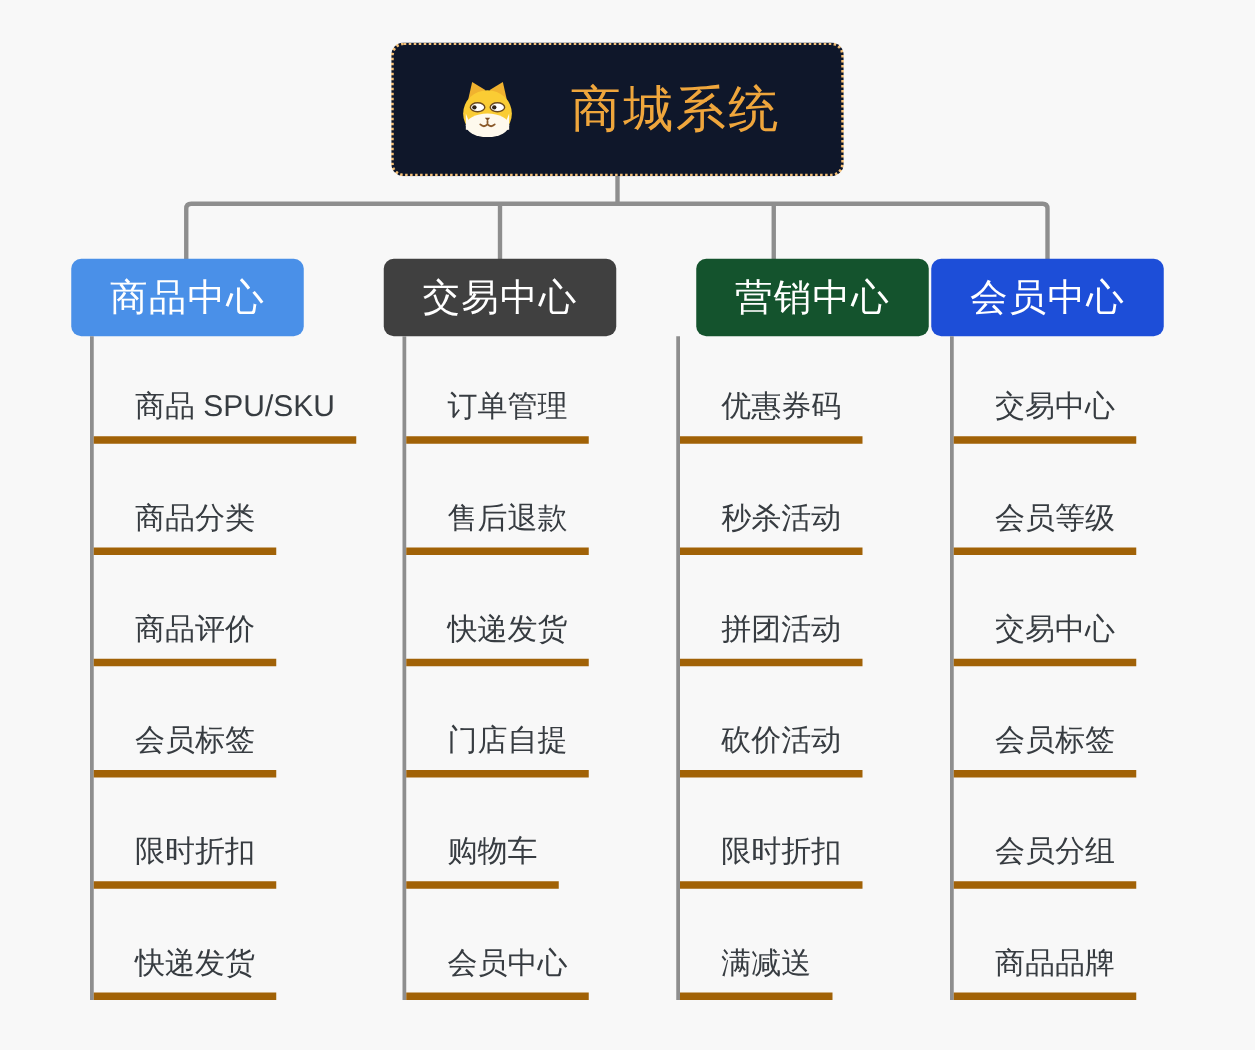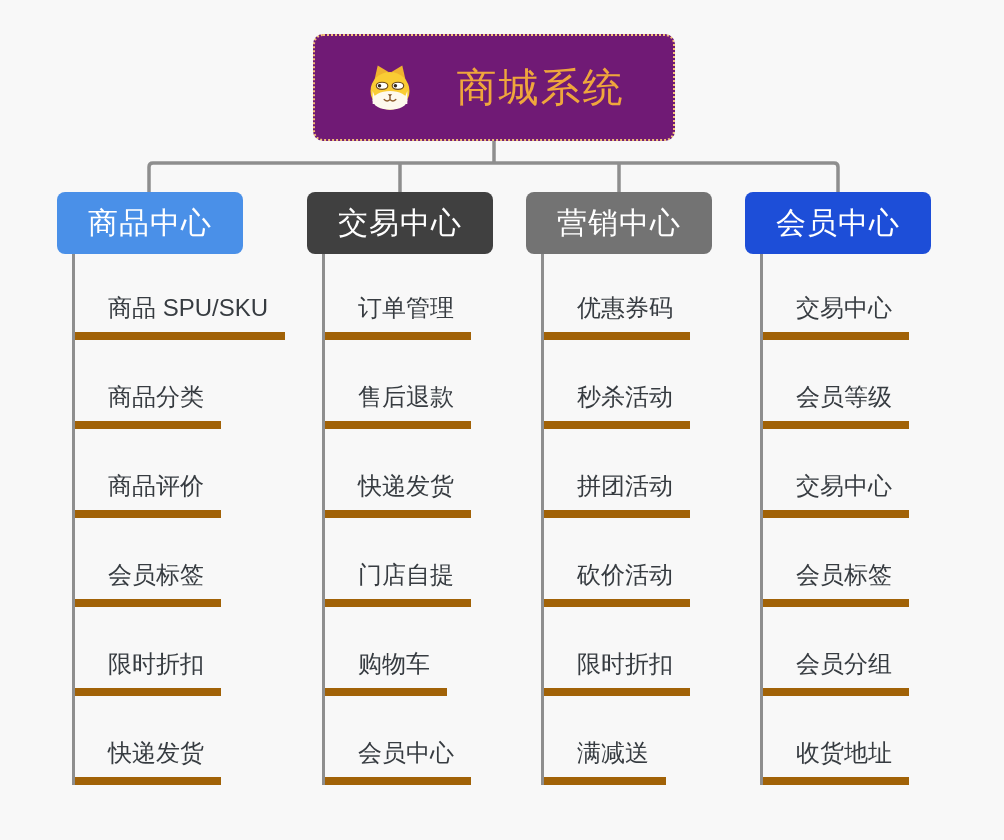--- a/index.html
+++ b/index.html
@@ -18,53 +18,53 @@
     display:flex;align-items:center;justify-content:center;gap:14px;
     z-index:2;
   }
   .root-title{
     font-size:40px;letter-spacing:2px;color:#EFA63C;font-weight:500;
     white-space:nowrap;
   }
   .root-icon{width:52px;height:52px;flex:0 0 auto;}
 
   
-  .branch{position:absolute;top:192px;z-index:1;}
+  .branch{position:absolute;top:207px;z-index:1;}
   .cat-node{
     width:186px;height:62px;border-radius:8px;
     display:flex;align-items:center;justify-content:center;
     color:#FFFFFF;font-size:30px;letter-spacing:1px;white-space:nowrap;
   }
   .children{
     margin-left:15px;
     border-left:3px solid #8E8E8E;
     width:0;            
   }
   .leaf{
     height:89px;display:flex;align-items:flex-end;
   }
   .leaf:first-child{height:86px;}
   .leaf-label{
     display:inline-block;white-space:nowrap;
     font-size:24px;color:#373C41;
     padding:0 17px 8px 33px;
-    border-bottom:8px solid #a16207;
+    border-bottom:6px solid #a16207;
   }
 </style>
 </head>
 <body style="background: rgb(248, 248, 248);">
 
 <svg id="connectors" width="1004" height="840" viewBox="0 0 1004 840">
   <path d="M494 141 L494 163
            M149 207 L149 167 Q149 163 153 163 L834 163 Q838 163 838 167 L838 207
            M400 163 L400 207
            M619 163 L619 207" fill="none" stroke="#8E8E8E" stroke-width="3.5" stroke-linecap="square"></path>
 </svg>
 
-<div class="root-node" style="border-color: rgb(243, 192, 120); background: #701a75; gap: 41px;">
+<div class="root-node" style="border-color: rgb(243, 192, 120); background: #0f172a; gap: 41px;">
   <svg class="root-icon" viewBox="0 0 72 72">
     <path d="M14 27 L19 5 L34 14 Z" fill="#F0B22F"></path>
     <path d="M58 27 L53 5 L38 14 Z" fill="#F0B22F"></path>
     <ellipse cx="36" cy="40" rx="27" ry="26" fill="#FACC34"></ellipse>
     <ellipse cx="36" cy="53" rx="24" ry="13" fill="#FEF9ED"></ellipse>
     <path d="M12 40 Q16 52 24 58 L12 58 Z" fill="#FEF9ED"></path>
     <path d="M60 40 Q56 52 48 58 L60 58 Z" fill="#FEF9ED"></path>
     <ellipse cx="25" cy="33" rx="8" ry="5" fill="#FFFFFF" stroke="#6B4A1F" stroke-width="1.6"></ellipse>
     <ellipse cx="47" cy="33" rx="8" ry="5" fill="#FFFFFF" stroke="#6B4A1F" stroke-width="1.6"></ellipse>
     <circle cx="21.5" cy="33" r="2.4" fill="#33261A"></circle>
@@ -121,21 +121,21 @@
     <div class="leaf">
         <span class="leaf-label">购物车</span>
       </div>
     <div class="leaf">
         <span class="leaf-label">会员中心</span>
       </div>
   </div>
 </div>
 
 <div class="branch" style="left:526px">
-  <div class="cat-node" style="background: #737373;">
+  <div class="cat-node" style="background: #14532d; margin-left: 31px;">
     <span>营销中心</span>
   </div>
   <div class="children">
     <div class="leaf">
         <span class="leaf-label">优惠券码</span>
       </div>
     <div class="leaf">
         <span class="leaf-label">秒杀活动</span>
       </div>
     <div class="leaf">
@@ -167,16 +167,16 @@
     <div class="leaf">
         <span class="leaf-label">交易中心</span>
       </div>
     <div class="leaf">
         <span class="leaf-label">会员标签</span>
       </div>
     <div class="leaf">
         <span class="leaf-label">会员分组</span>
       </div>
     <div class="leaf">
-        <span class="leaf-label">收货地址</span>
+        <span class="leaf-label">商品品牌</span>
       </div>
   </div>
 </div>
 
 </body></html>

